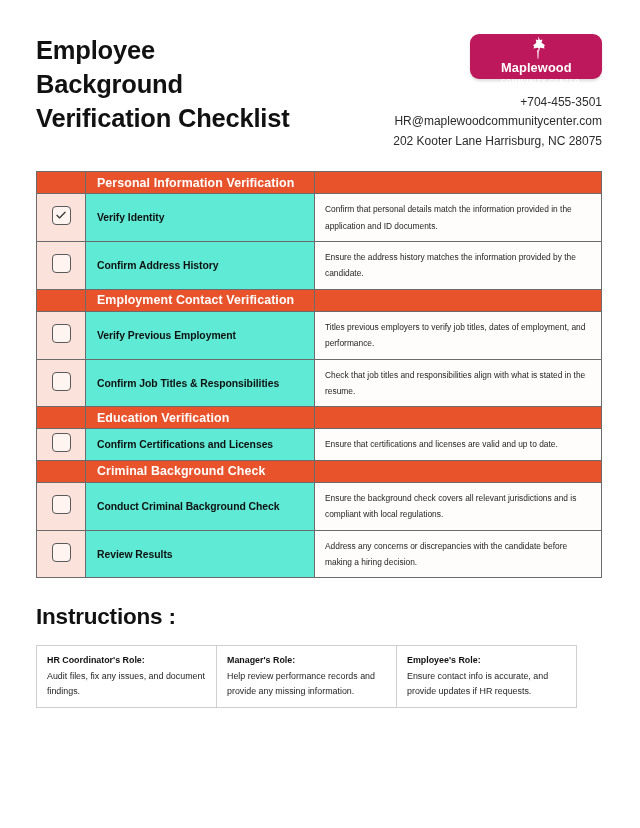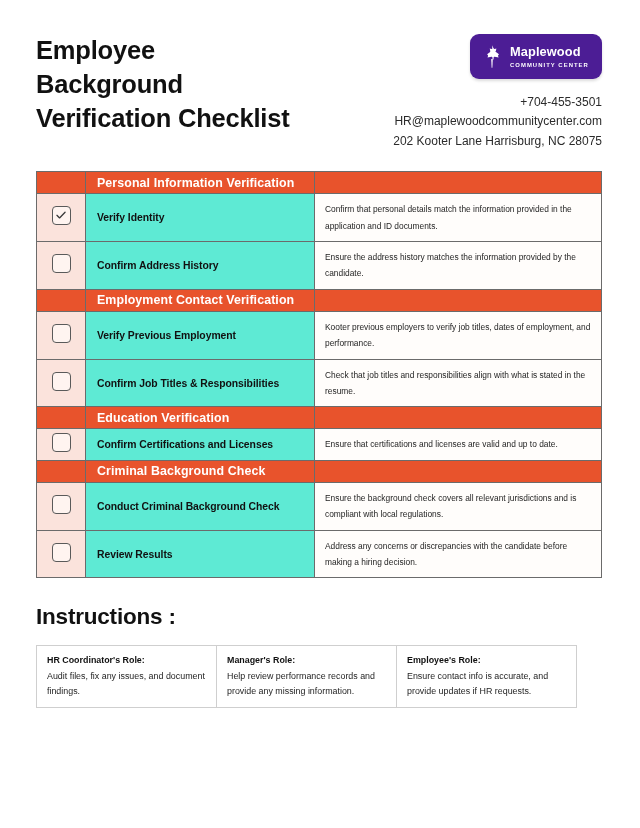--- a/index.html
+++ b/index.html
@@ -42,25 +42,26 @@
     flex-direction: column;
     align-items: flex-end;
     padding-top: 0px;
   }
 
   .logo {
     position: relative;
     width: 132px;
     height: 45px;
     border-radius: 9px;
-    background: #4c1d95;
+    background: #be185d;
     display: flex;
     align-items: center;
     padding-left: 9px;
     box-shadow: 0 2px 3px rgba(0,0,0,0.14);
+    flex-direction: column;
   }
 
   .logo-leaf {
     width: 26px;
     height: 27px;
     flex: 0 0 auto;
     margin-right: 5px;
   }
 
   .logo-text { display: flex; flex-direction: column; justify-content: center; }
@@ -258,21 +259,21 @@
           <td class="cell-desc">Ensure the address history matches the information provided by the candidate.</td>
         </tr>
         <tr class="section-row">
           <td></td>
           <td class="section-title">Employment Contact Verification</td>
           <td></td>
         </tr>
         <tr class="item-row">
           <td class="cell-check"><span class="checkbox"></span></td>
           <td class="cell-task">Verify Previous Employment</td>
-          <td class="cell-desc">Kooter previous employers to verify job titles, dates of employment, and performance.</td>
+          <td class="cell-desc">Titles previous employers to verify job titles, dates of employment, and performance.</td>
         </tr>
         <tr class="item-row">
           <td class="cell-check"><span class="checkbox"></span></td>
           <td class="cell-task">Confirm Job Titles &amp; Responsibilities</td>
           <td class="cell-desc">Check that job titles and responsibilities align with what is stated in the resume.</td>
         </tr>
         <tr class="section-row">
           <td></td>
           <td class="section-title">Education Verification</td>
           <td></td>

